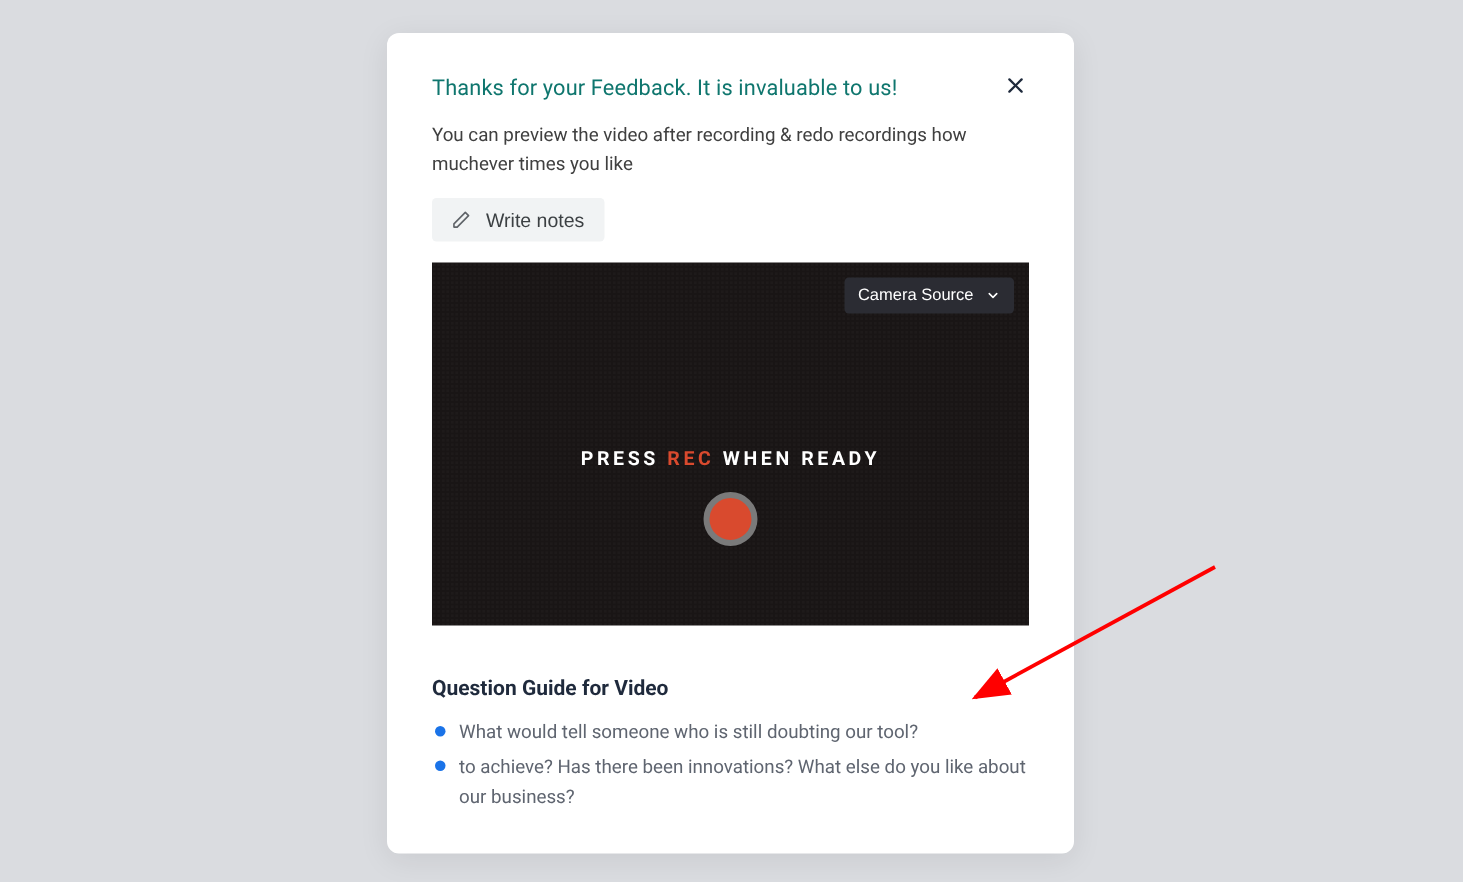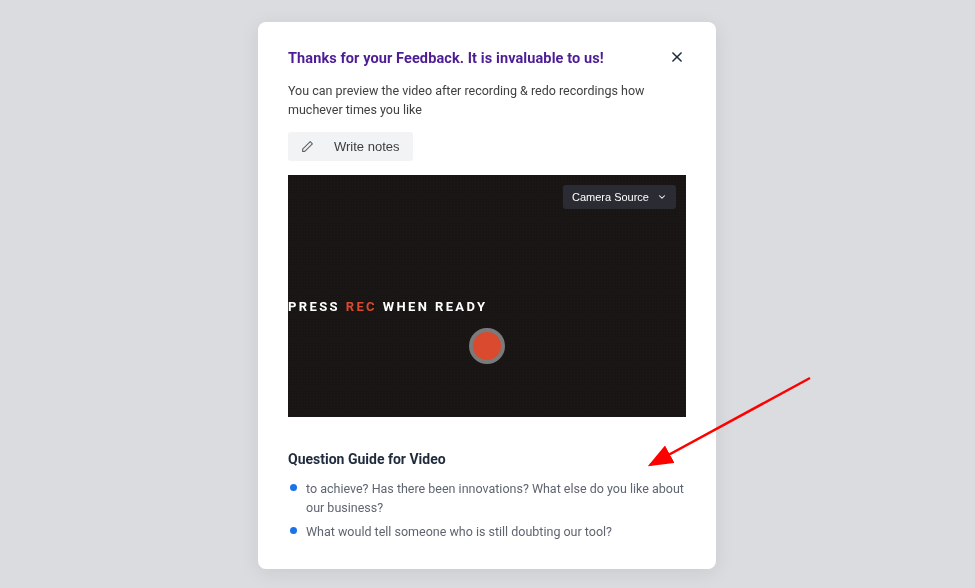--- a/index.html
+++ b/index.html
@@ -26,22 +26,22 @@
       padding: 28px 30px 24px 30px;
     }
     .modal-header {
       display: flex;
       justify-content: space-between;
       align-items: flex-start;
       margin-bottom: 14px;
     }
     .modal-title {
       font-size: 14.5px;
-      font-weight: 700;
-      color: #4c1d95;
+      font-weight: 400;
+      color: #0f766e;
       letter-spacing: 0.1px;
     }
     .close-btn {
       width: 18px;
       height: 18px;
       display: flex;
       align-items: center;
       justify-content: center;
       cursor: pointer;
       color: #1f2a3c;
@@ -53,21 +53,21 @@
     }
     .modal-subtitle {
       font-size: 12.5px;
       color: #404040;
       line-height: 1.55;
       margin-bottom: 12px;
     }
     .notes-btn {
       display: inline-flex;
       align-items: center;
-      gap: 20px;
+      gap: 10px;
       background: #f1f3f4;
       border: none;
       border-radius: 3px;
       padding: 7px 13px;
       font-size: 13px;
       color: #3c4043;
       cursor: pointer;
       margin-bottom: 14px;
     }
     .notes-btn svg {
@@ -104,20 +104,21 @@
       cursor: pointer;
     }
     .source-btn svg {
       width: 10px;
       height: 10px;
     }
     .record-prompt {
       position: absolute;
       top: 124px;
       width: 100%;
+      text-align: center;
       color: #ffffff;
       font-size: 13px;
       font-weight: 700;
       letter-spacing: 2.4px;
     }
     .record-prompt .rec {
       color: #d94a2e;
     }
     .record-btn {
       position: absolute;
@@ -201,22 +202,22 @@
     <div class="record-prompt">
       <span>PRESS </span><span class="rec">REC</span><span> WHEN READY</span>
     </div>
 
     <div class="record-btn"></div>
   </div>
 
   <div class="guide-title">Question Guide for Video</div>
 
   <ul class="guide-list">
+    <li>What would tell someone who is still doubting our tool?</li>
     <li>to achieve? Has there been innovations? What else do you like about our business?</li>
-    <li>What would tell someone who is still doubting our tool?</li>
   </ul>
 
 </div>
 
 <svg class="arrow" style="left:630px; top:370px;" width="190" height="110">
   <defs>
     <marker id="arrowhead" markerWidth="10" markerHeight="8" refX="9" refY="4" orient="auto">
       <polygon points="0 0, 10 4, 0 8" fill="#ff0000"></polygon>
     </marker>
   </defs>

